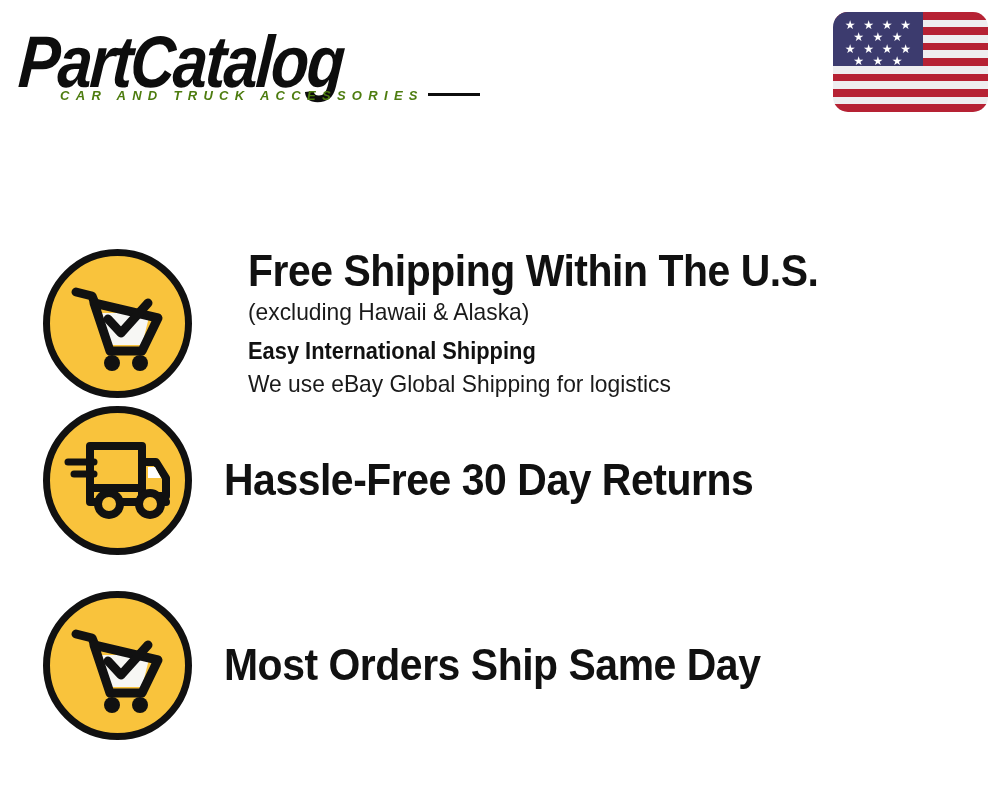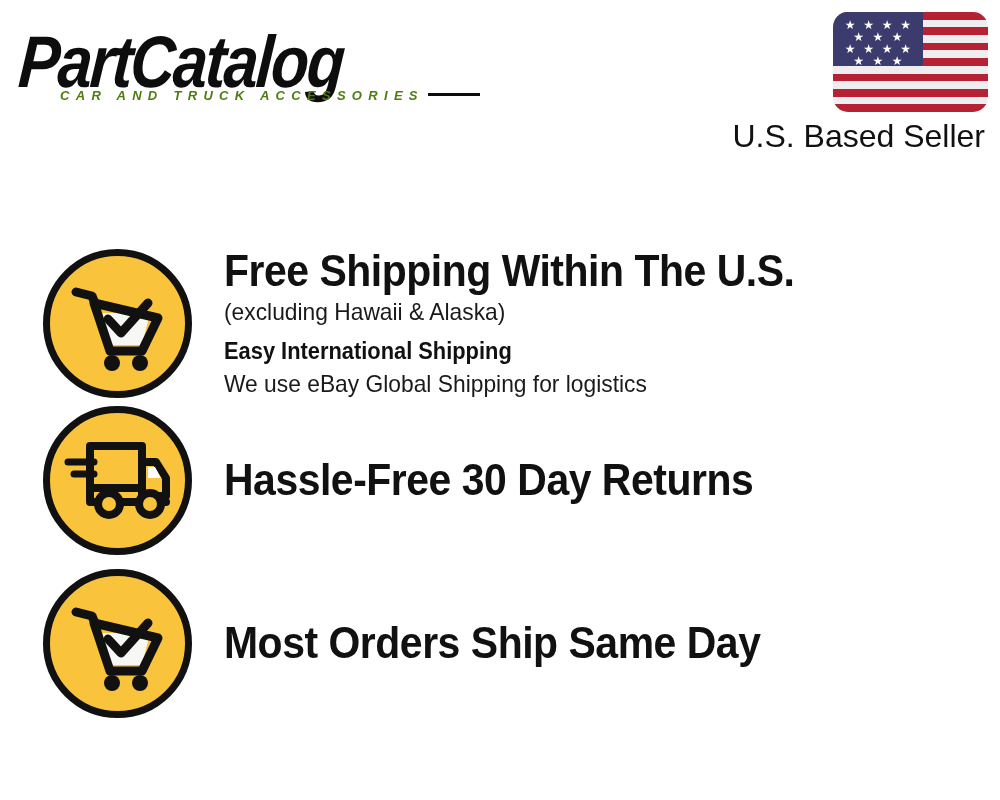--- a/index.html
+++ b/index.html
@@ -133,23 +133,23 @@
     top: 200px;
     width: 1000px;
   }
   .feature-row {
     position: absolute;
     left: 0;
     width: 1000px;
     display: flex;
     align-items: center;
   }
-  .feature-row.r1 { top: 48px; height: 150px; }
+  .feature-row.r1 { top: 48px; height: 150px; gap: 24px; }
   .feature-row.r2 { top: 205px; height: 150px; }
-  .feature-row.r3 { top: 368px; height: 150px; }
+  .feature-row.r3 { top: 390px; height: 150px; }
 
   .icon-badge {
     position: relative;
     flex: 0 0 auto;
     margin-left: 43px;
     width: 149px;
     height: 149px;
     border-radius: 50%;
     background: #f9c33c;
     border: 7px solid #111111;
@@ -242,21 +242,20 @@
               <span class="star">★</span>
             </div>
           <div class="star-row even">
               <span class="star">★</span>
               <span class="star">★</span>
               <span class="star">★</span>
             </div>
         </div>
       </div>
     </div>
-    <div class="seller-label">U.S. Based Seller</div>
   </div>
 
   <div class="features">
 
     <div class="feature-row r1">
       <div class="icon-badge">
         <svg width="104" height="96" viewBox="0 0 104 96" aria-hidden="true">
 
           <path d="M36 38 L84 38 L76 70 L44 70 Z" fill="#f7f7f4"></path>
 

